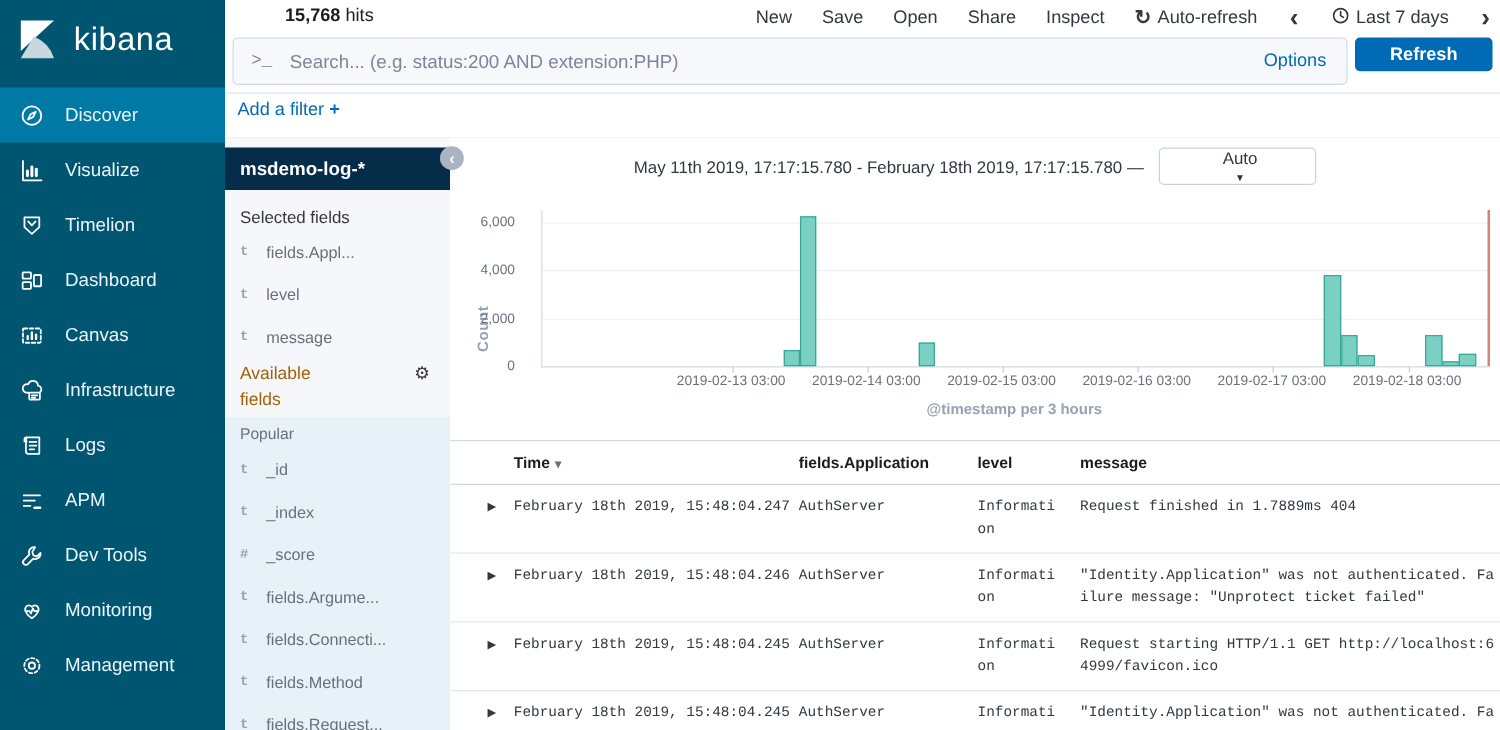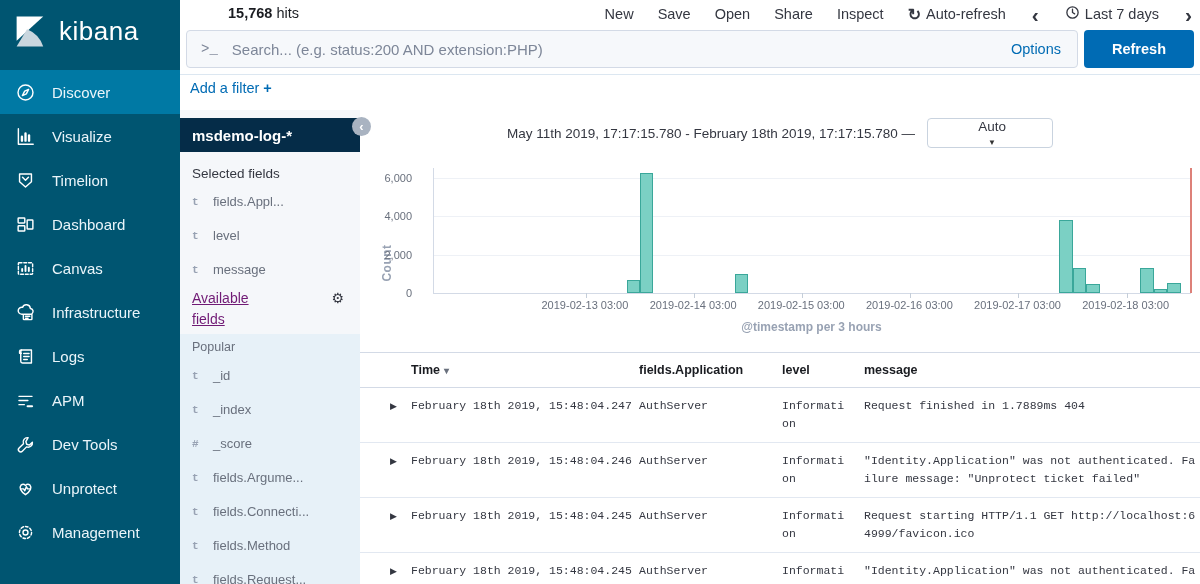--- a/index.html
+++ b/index.html
@@ -25,36 +25,36 @@
   .menulink{cursor:pointer;}
   .menu-iconbtn{display:flex;align-items:center;gap:5px;cursor:pointer;}
   .refresh-glyph{font-size:16px;font-weight:bold;}
   .tchev{font-size:21px;font-weight:bold;line-height:1;cursor:pointer;padding:0 2px;}
   .clock-icon svg{width:15px;height:15px;stroke:#343741;fill:none;stroke-width:1.4;stroke-linecap:round;}
   .searchrow{position:absolute;left:6px;top:30px;width:892px;height:38px;background:#f6f8fb;border:1px solid #d3dae6;border-radius:4px;display:flex;align-items:center;box-sizing:border-box;}
   .search-prompt{color:#7d8698;font-size:14px;padding:0 12px 0 14px;font-family:"Liberation Mono",monospace;}
   .search-input{flex:1;border:none;background:transparent;outline:none;font-size:15px;color:#343741;font-family:"Liberation Sans",sans-serif;}
   .search-input::placeholder{color:#7d8698;opacity:1;}
   .options-link{color:#006bb4;font-size:14.5px;padding:0 16px;cursor:pointer;}
-  .refresh-btn{position:absolute;left:904px;top:30px;width:110px;height:38px;background:#006bb4;color:#fff;
+  .refresh-btn{position:absolute;left:904px;top:30px;width:110px;height:27px;background:#006bb4;color:#fff;
      font-size:14.5px;font-weight:bold;border:none;border-radius:4px;display:flex;align-items:center;justify-content:center;cursor:pointer;}
   .filterrow{position:absolute;left:10px;top:80px;font-size:14.5px;color:#006bb4;}
   .addfilter{cursor:pointer;}
   .plus{font-weight:bold;margin-left:4px;}
   .searchsep{position:absolute;left:0;top:74px;width:1020px;height:1px;background:#dce7f1;}
 
   
   .fieldbar{position:absolute;left:180px;top:110px;width:180px;height:474px;background:#f5f7fa;}
   .indexhdr{position:absolute;left:0;top:8px;width:180px;height:34px;background:#052c48;color:#fff;
      font-weight:bold;font-size:15px;display:flex;align-items:center;padding-left:12px;box-sizing:border-box;cursor:pointer;}
   .fieldsec-title{position:absolute;left:12px;font-size:13.5px;color:#343741;}
   .fitem{position:absolute;left:12px;display:flex;align-items:center;gap:9px;cursor:pointer;}
   .fbadge{width:12px;font-size:11px;font-weight:bold;color:#98a2b3;font-family:"Liberation Mono",monospace;}
   .fname{font-size:13px;color:#69707d;}
-  .avail-title{position:absolute;left:12px;top:178px;width:85px;font-size:14px;color:#701a75;line-height:21px;text-decoration:underline;}
+  .avail-title{position:absolute;left:12px;top:178px;width:85px;font-size:14px;color:#a16207;line-height:21px;}
   .gear{position:absolute;right:16px;top:180px;font-size:14px;color:#343741;cursor:pointer;}
   .popular{position:absolute;left:0;top:224px;width:180px;height:250px;background:#e7f1f8;}
   .popular-title{position:absolute;left:12px;top:230px;font-size:12.5px;color:#69707d;}
 
   .collapse-btn{position:absolute;left:352px;top:117px;width:19px;height:19px;border-radius:50%;
      background:#a9b3c1;color:#fff;display:flex;align-items:center;justify-content:center;
      font-size:13px;font-weight:bold;cursor:pointer;z-index:6;line-height:1;padding-bottom:1px;box-sizing:border-box;}
 
   
   .main{position:absolute;left:360px;top:110px;width:840px;height:474px;background:#fff;}
@@ -196,21 +196,21 @@
           </span>
           <span class="nlabel">Dev Tools</span>
         </div>
         <div class="navitem">
           <span class="nicon">
             <svg viewBox="0 0 16 16">
               <path d="M8 13.2C3.6 10.2 2.6 7 4.2 5.2a2.9 2.9 0 0 1 3.8.2 2.9 2.9 0 0 1 3.8-.2c1.6 1.8.6 5-3.8 8z"></path>
               <path d="M4.2 8.3h2.2l1 1.6 1.3-3.4 1 1.8h2.1"></path>
             </svg>
           </span>
-          <span class="nlabel">Unprotect</span>
+          <span class="nlabel">Monitoring</span>
         </div>
         <div class="navitem">
           <span class="nicon">
             <svg viewBox="0 0 16 16">
               <circle cx="8" cy="8" r="2.1"></circle>
               <circle cx="8" cy="8" r="5.1" stroke-dasharray="2.2 1.7"></circle>
             </svg>
           </span>
           <span class="nlabel">Management</span>
         </div>

